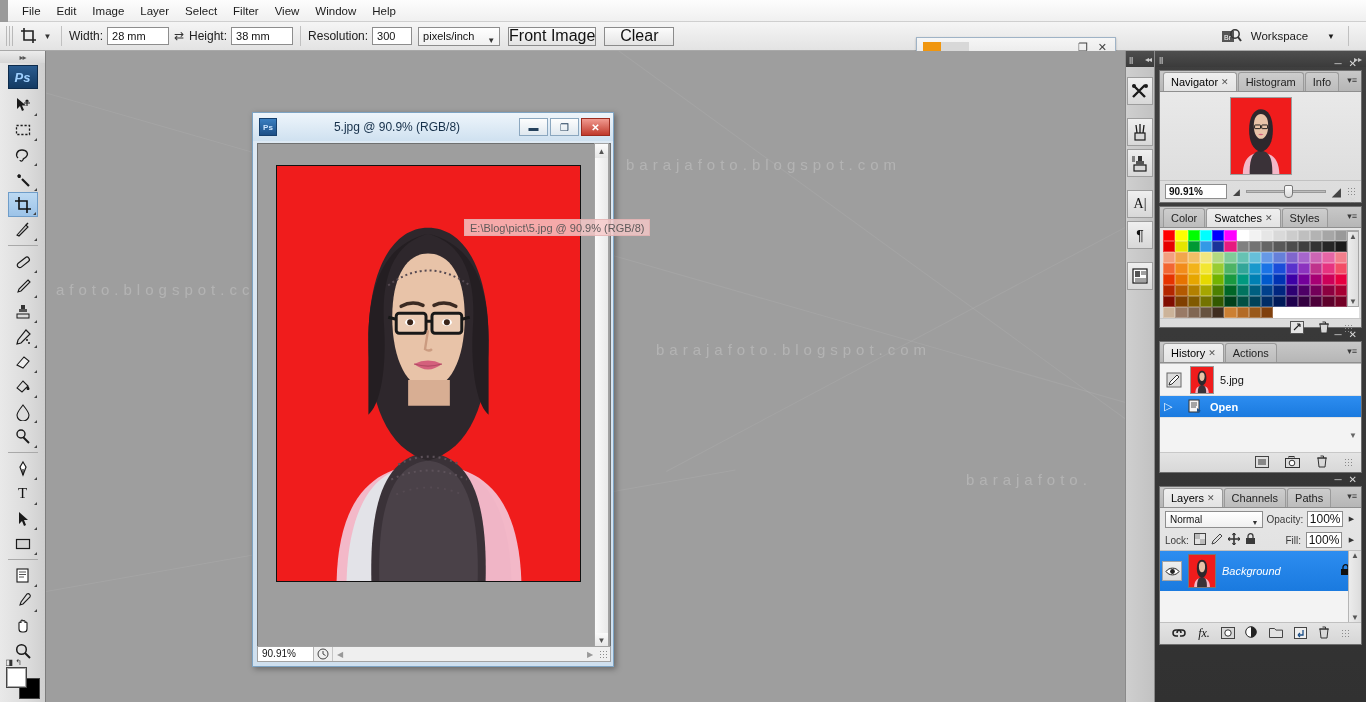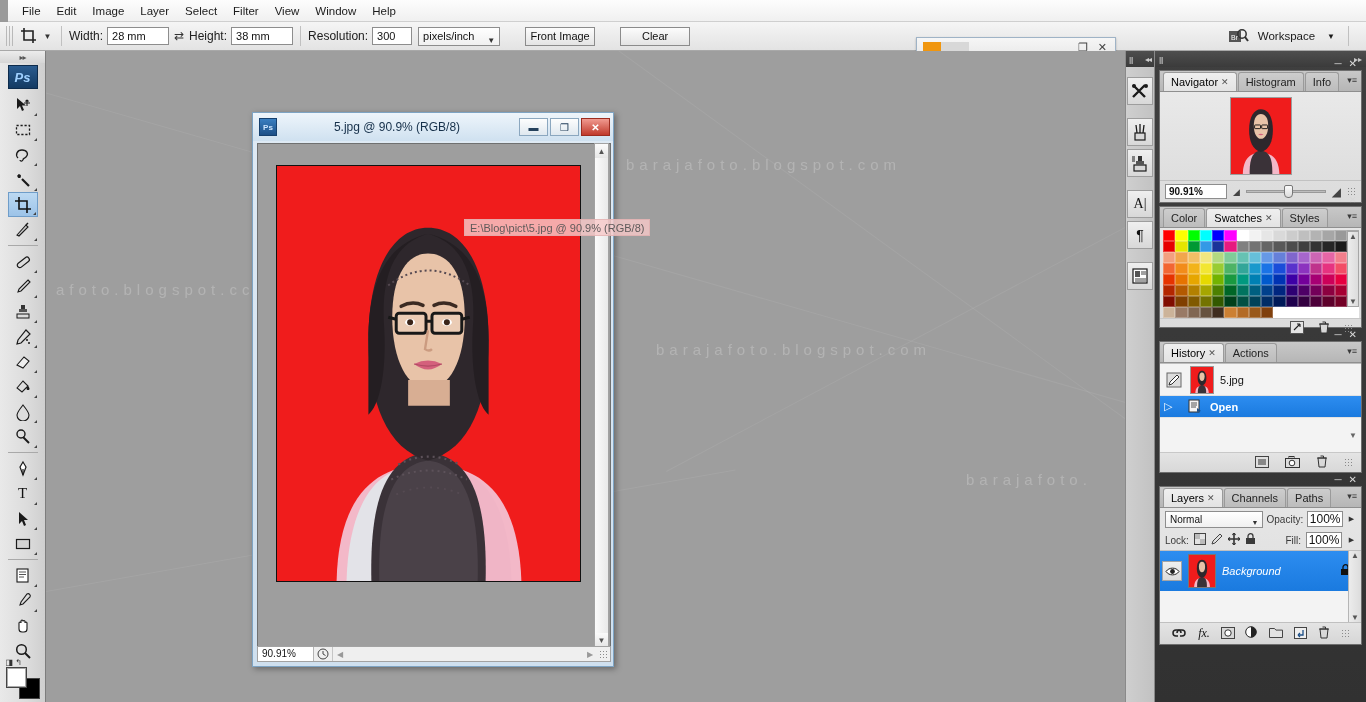--- a/index.html
+++ b/index.html
@@ -46,28 +46,28 @@
   .ob-swap { width: 20px; text-align: center; font-size: 12px; color: #333; }
   .ob-select {
     height: 19px; border: 1px solid #8d8d8d; background: linear-gradient(#fff,#f0f0f0);
     font-size: 11px; padding: 0 18px 0 4px; line-height: 17px; color: #111;
     position: relative; min-width: 82px;
   }
   .ob-select .arw { position:absolute; right:4px; top:4px; font-size:8px; color:#333; }
   .ob-btn {
     height: 19px; min-width: 70px; border: 1px solid #8b8b8b;
     background: linear-gradient(#fcfcfc,#e4e4e4);
-    font-size: 11px; color: #111; display:flex; align-items:center; justify-content:center;
-    margin-left: 25px;
+    font-size: 16px; color: #111; display:flex; align-items:center; justify-content:center;
+    margin-left: 8px;
   }
   .ob-right { margin-left: auto; display: flex; align-items: center; gap: 6px; padding-right: 4px; }
   .ob-br {
     width: 26px; height: 22px; display:flex; align-items:center; justify-content:center;
   }
-  .ob-ws { font-size: 11.5px; color: #1a1a1a; display:flex; align-items:center; gap:12px; }
+  .ob-ws { font-size: 11.5px; color: #1a1a1a; display:flex; align-items:center; gap:19px; }
 
   
   #miniwin {
     position: absolute; left: 916px; top: 37px; width: 200px; height: 20px;
     background: linear-gradient(#f6f6f6,#e9e9e9);
     border: 1px solid #9fb3c6; display: flex; align-items: center;
     box-shadow: 0 1px 2px rgba(0,0,0,.25);
   }
   #miniwin .logo {
     width: 46px; height: 11px; margin-left: 6px;

